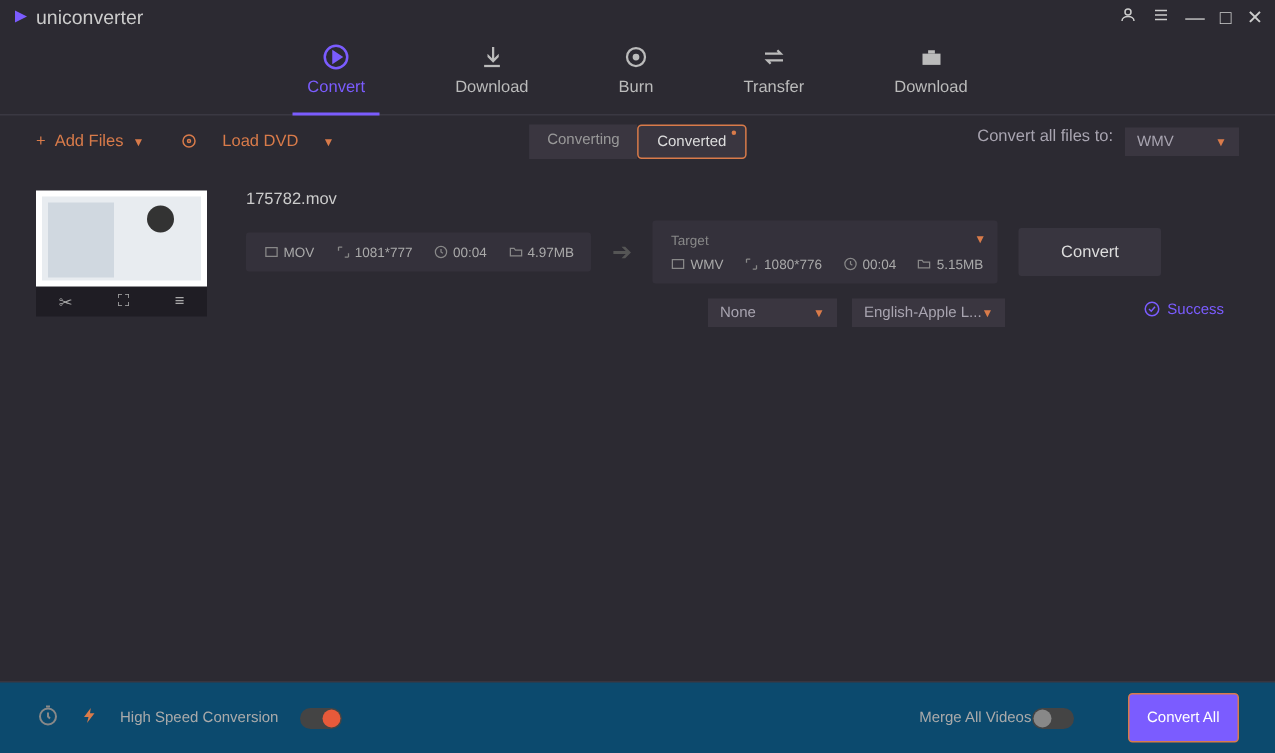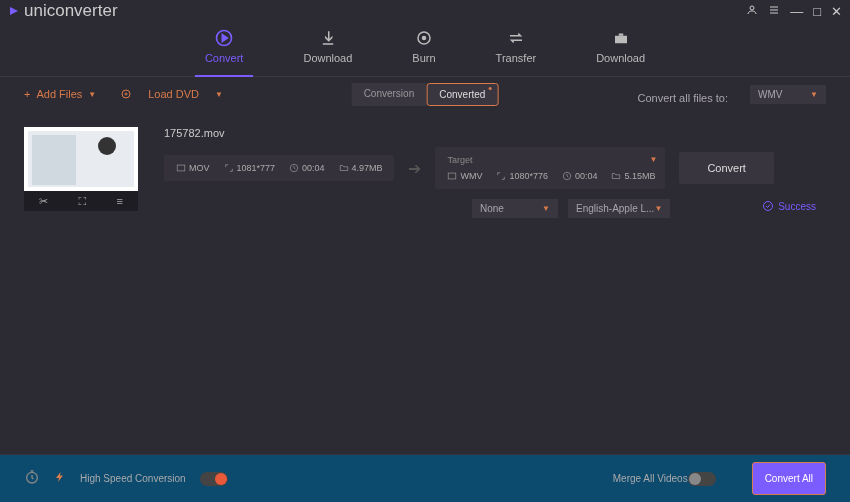--- a/index.html
+++ b/index.html
@@ -1,38 +1,38 @@
 <!DOCTYPE html>
 <html><head>
 <meta charset="utf-8">
 <style>
 * { margin:0; padding:0; box-sizing:border-box; font-family:Arial,sans-serif; }
 body { background:#2c2a32; color:#a8a4b0; font-size:11px; width:850px; height:502px; overflow:hidden; }
 .titlebar { height:22px; display:flex; align-items:center; padding:0 8px; background:#2c2a32; }
 .logo { display:flex; align-items:center; gap:4px; }
 .logo-icon { width:12px; height:12px; }
-.logo-text { font-size:17px; color:#ccc; }
+.logo-text { font-size:13px; color:#ccc; }
 .titlebar-controls { margin-left:auto; display:flex; gap:10px; align-items:center; color:#ccc; font-size:13px; }
 .titlebar-controls span { cursor:pointer; }
 .nav { height:55px; display:flex; justify-content:center; gap:60px; padding-top:6px; border-bottom:1px solid #3a3842; }
 .nav-item { display:flex; flex-direction:column; align-items:center; gap:4px; cursor:pointer; color:#bbb; font-size:11px; position:relative; }
 .nav-item.active { color:#7b5cff; }
 .nav-item.active::after { content:""; position:absolute; bottom:-1px; left:-10px; right:-10px; height:2px; background:#7b5cff; }
 .nav-icon { width:20px; height:20px; display:flex; align-items:center; justify-content:center; }
 .toolbar { height:34px; display:flex; align-items:center; padding:0 24px; font-size:11px; }
 .toolbar-left { display:flex; gap:24px; align-items:center; }
 .add-btn { color:#d97b4a; display:flex; align-items:center; gap:6px; cursor:pointer; }
 .load-btn { color:#d97b4a; display:flex; align-items:center; gap:16px; cursor:pointer; }
 .caret { font-size:8px; color:#d97b4a; }
 .toolbar-center { display:flex; margin-left:auto; margin-right:auto; position:absolute; left:50%; transform:translateX(-50%); }
 .seg { display:flex; }
 .seg-item { padding:5px 12px; background:#3a3640; color:#999; cursor:pointer; font-size:10px; }
 .seg-item.active { border:1.5px solid #d97b4a; border-radius:3px; color:#ddd; position:relative; }
 .seg-dot { position:absolute; top:3px; right:6px; width:3px; height:3px; background:#d97b4a; border-radius:50%; }
-.toolbar-right { display:flex; align-items:flex-end; gap:22px; margin-left:auto; }
+.toolbar-right { display:flex; align-items:flex-start; gap:8px; margin-left:auto; }
 .select { background:#3a3640; padding:4px 8px; min-width:60px; display:flex; justify-content:space-between; align-items:center; cursor:pointer; font-size:10px; }
 .content { padding:16px 24px; }
 .file-row { display:flex; gap:14px; align-items:flex-start; }
 .thumb { width:114px; }
 .thumb-img { width:114px; height:64px; background:#fff; position:relative; overflow:hidden; }
 .thumb-toolbar { height:20px; background:#1f1d24; display:flex; justify-content:space-around; align-items:center; }
 .thumb-toolbar span { cursor:pointer; color:#aaa; font-size:11px; }
 .file-main { flex:1;margin-left:12px; }
 .file-name { font-size:11px; color:#ccc; margin-bottom:8px; }
 .panels { display:flex; align-items:center; gap:14px; }
@@ -149,21 +149,21 @@
       <svg width="12" height="12" viewBox="0 0 24 24" fill="none" stroke="#d97b4a" stroke-width="2">
           <circle cx="12" cy="12" r="8"></circle>
           <circle cx="12" cy="12" r="2"></circle>
         </svg>
       <span>Load DVD</span>
       <span class="caret">▼</span>
     </div>
   </div>
   <div class="toolbar-center">
     <div class="seg">
-      <div class="seg-item">Conversion</div>
+      <div class="seg-item">Converting</div>
       <div class="seg-item active">
         <span>Converted</span>
         <span class="seg-dot"></span>
       </div>
     </div>
   </div>
   <div class="toolbar-right">
     <span>Convert all files to:</span>
     <div class="select" style="min-width:76px;">
       <span>WMV</span>

